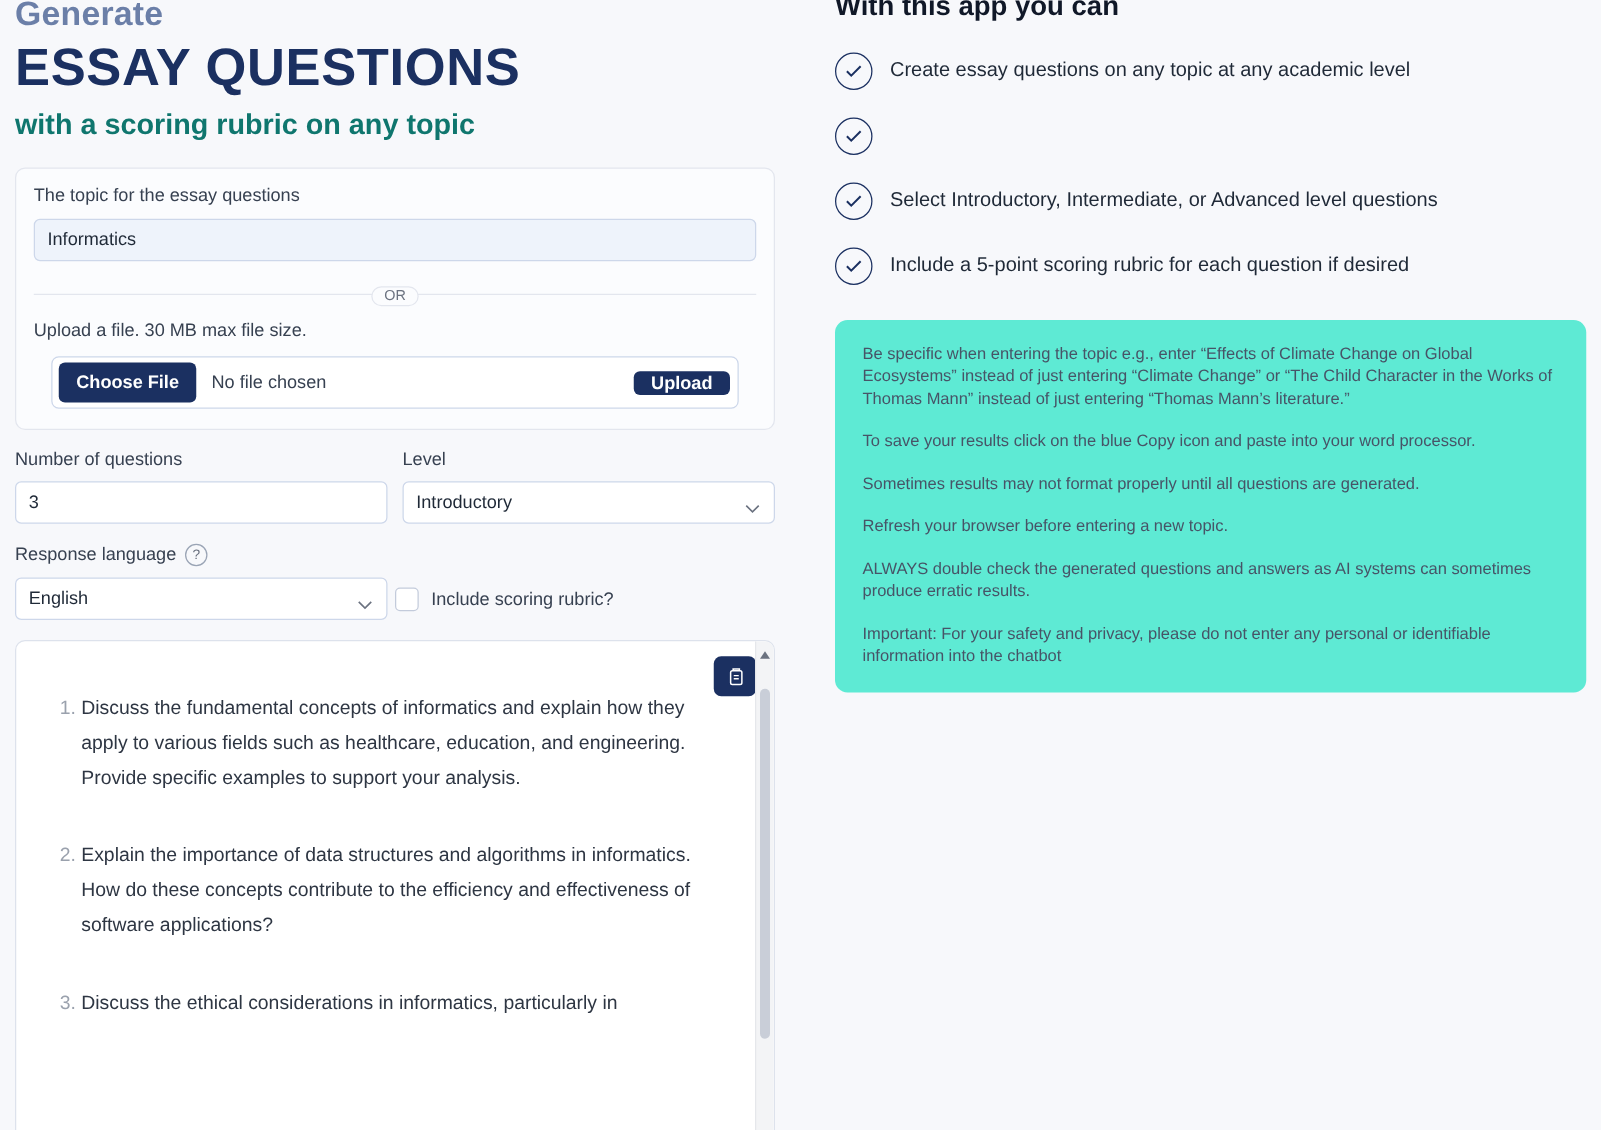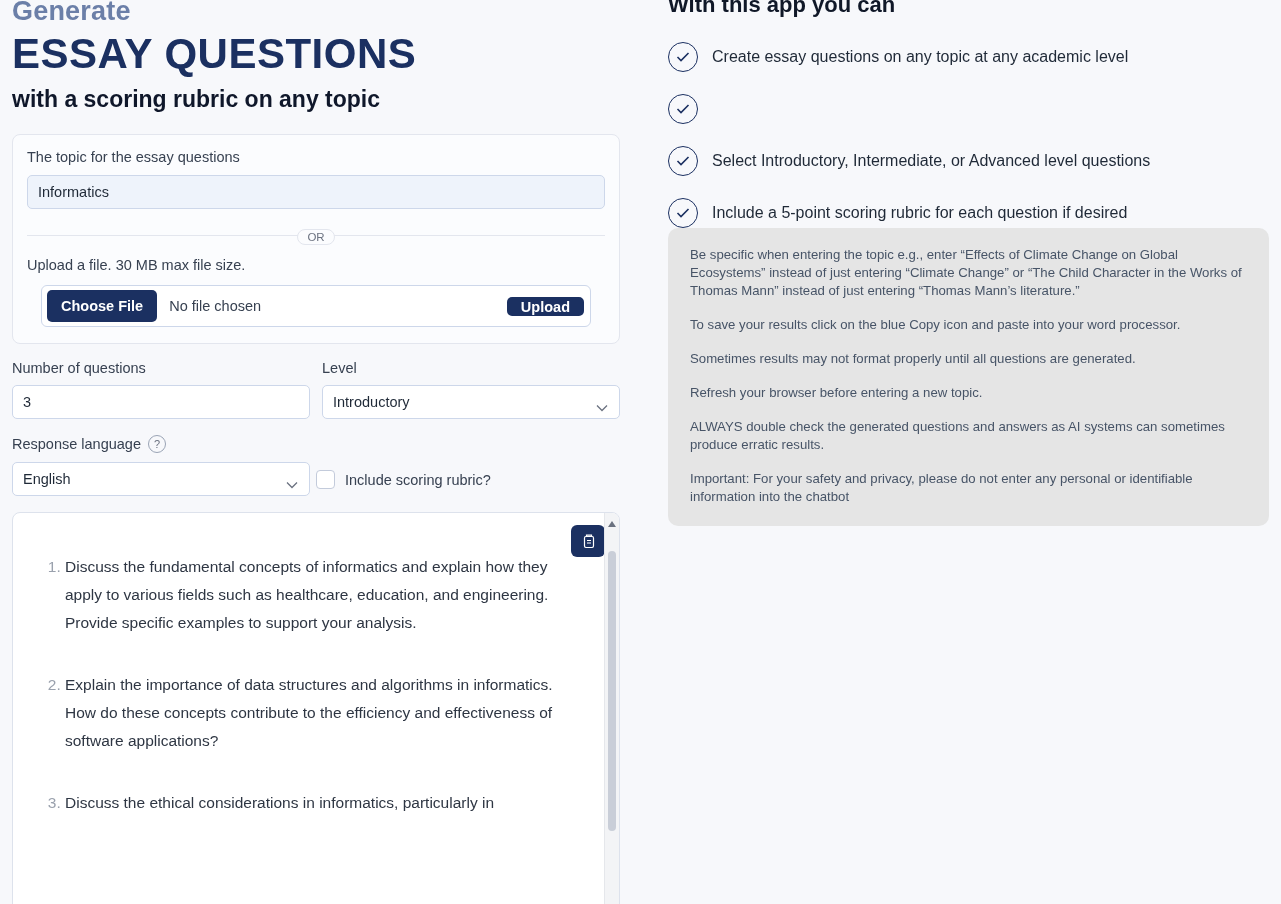--- a/index.html
+++ b/index.html
@@ -39,21 +39,21 @@
     font-size: 42px;
     font-weight: bold;
     color: #1b3061;
     letter-spacing: 0.5px;
     line-height: 48px;
     margin: 2px 0 0 0;
   }
   .title-sub {
     font-size: 23px;
     font-weight: bold;
-    color: #0f172a;
+    color: #0f766e;
     line-height: 30px;
     margin: 6px 0 0 0;
   }
 
   .topic-card {
     margin-top: 20px;
     border: 1px solid #e3e6ee;
     border-radius: 8px;
     background: #fbfcfe;
     padding: 14px 14px 16px 14px;
@@ -327,21 +327,22 @@
     border: 1.5px solid #1b3061;
     display: flex;
     align-items: center;
     justify-content: center;
   }
   .feature-text {
     font-size: 16px;
     color: #1f2937;
   }
   .notes-card {
-    background: #e5e5e5;
+    margin-top: 28px;
+    background: #5eead4;
     border-radius: 10px;
     padding: 18px 22px 20px 22px;
     width: 601px;
     box-sizing: border-box;
   }
   .note {
     font-size: 13.2px;
     color: #475467;
     line-height: 18px;
     margin-bottom: 16px;

